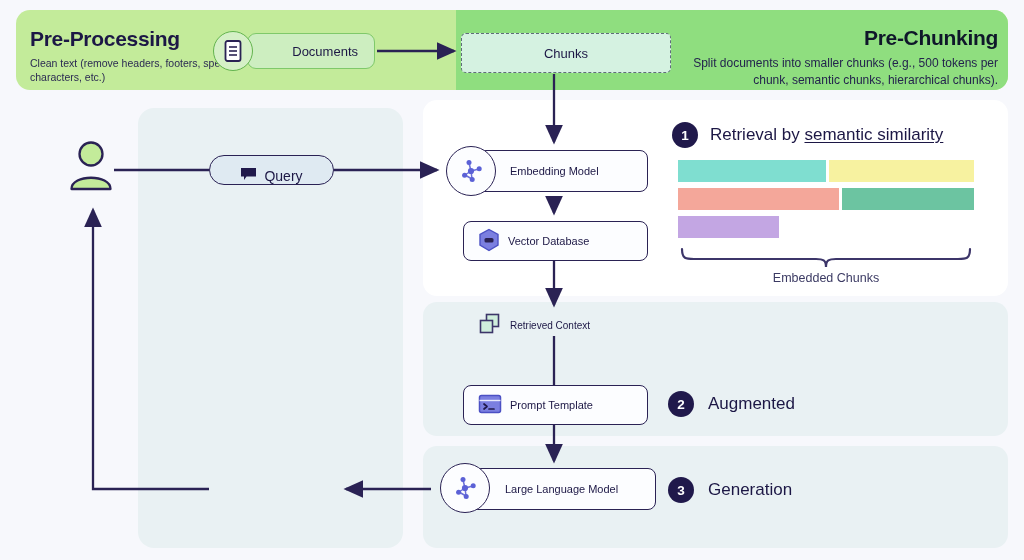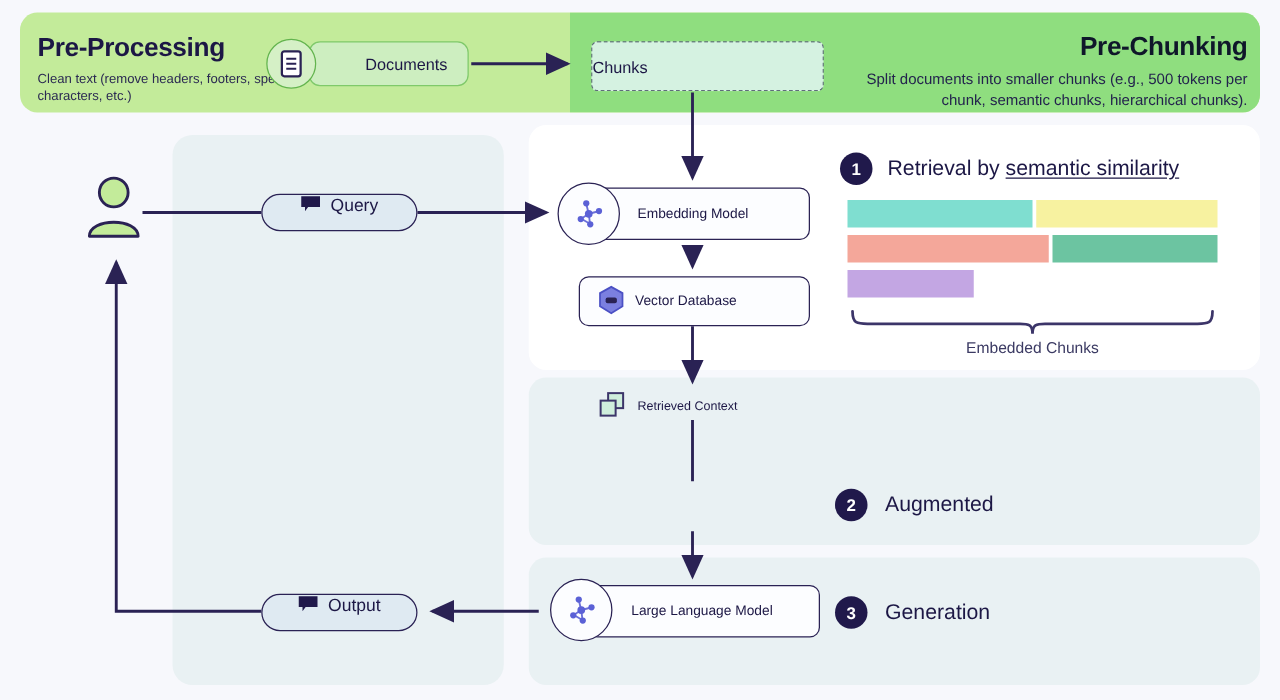--- a/index.html
+++ b/index.html
@@ -55,25 +55,25 @@
   }
   #documents-icon {
     left: 213px; top: 31px; width: 40px; height: 40px;
     background: #d5f0c6; border: 1.6px solid #63b44e;
     border-radius: 50%;
     display: flex; align-items: center; justify-content: center;
   }
 
   
   #chunks-box {
-    left: 461px; top: 33px; width: 186px; height: 40px;
+    left: 461px; top: 33px; width: 210px; height: 40px;
     background: #d5f2e1; border: 1.6px dashed #5f6c7a;
     border-radius: 5px;
-    display: flex; align-items: center; 
-    font-size: 13px; color: #1c1745; margin-left: 12px;
+    display: flex; align-items: center; justify-content: center;
+    font-size: 13px; color: #1c1745;
   }
 
   
   #left-panel {
     left: 138px; top: 108px; width: 265px; height: 440px;
     background: #e9f1f3; border-radius: 16px;
   }
 
   
   #panel-retrieval {
@@ -121,21 +121,21 @@
     display: flex; align-items: center; gap: 8px;
     font-size: 10px; color: #1c1745;
   }
 
   
   .io-pill {
     background: #dfeaf2;
     border: 1.8px solid #2a2254;
     border-radius: 999px;
     height: 30px; width: 125px;
-    display: flex; align-items: flex-start; justify-content: center;
+    display: flex; align-items: flex-end; justify-content: center;
     gap: 7px;
     font-size: 14px; color: #1c1745;
     z-index: 3;
   }
   #query-pill  { left: 209px; top: 155px; }
   #output-pill { left: 209px; top: 475px; }
 
   
   #avatar { left: 68px; top: 140px; width: 46px; height: 54px; }
 
@@ -244,28 +244,20 @@
 
   <div class="abs io-pill" id="query-pill">
     <span>
       <svg width="17" height="14" viewBox="0 0 17 14">
         <path d="M1,1 H16 V9.5 H6.5 L4,13 V9.5 H1 Z" fill="#20194b"></path>
       </svg>
     </span>
     <span>Query</span>
   </div>
 
-  <div class="abs io-pill" id="output-pill">
-    <span>
-      <svg width="17" height="14" viewBox="0 0 17 14">
-        <path d="M1,1 H16 V9.5 H6.5 L4,13 V9.5 H1 Z" fill="#20194b"></path>
-      </svg>
-    </span>
-    <span>Output</span>
-  </div>
 
   <div class="abs node-box" id="embedding-box">
     <span>Embedding Model</span>
   </div>
   <div class="abs circ-icon" id="embedding-circle">
     <svg width="30" height="30" viewBox="0 0 30 30">
       <g stroke="#6b70d8" stroke-width="1.5">
         <line x1="15" y1="15" x2="13" y2="7"></line>
         <line x1="15" y1="15" x2="23" y2="13"></line>
         <line x1="15" y1="15" x2="9" y2="19"></line>
@@ -295,20 +287,31 @@
   <div class="abs" id="retrieved-context">
     <span>
       <svg width="24" height="24" viewBox="0 0 24 24">
         <rect x="8.5" y="2.5" width="12" height="12" fill="#cfeedc" stroke="#3c3569" stroke-width="1.6"></rect>
         <rect x="2.5" y="8.5" width="12" height="12" fill="#cfeedc" stroke="#3c3569" stroke-width="1.6"></rect>
       </svg>
     </span>
     <span>Retrieved Context</span>
   </div>
 
+  <div class="abs node-box" id="prompt-box">
+    <span>
+      <svg width="24" height="20" viewBox="0 0 24 20">
+        <rect x="1.5" y="1.5" width="21" height="17" rx="2" fill="#7b7fe0" stroke="#4b50c4" stroke-width="1.5"></rect>
+        <line x1="1.5" y1="6.5" x2="22.5" y2="6.5" stroke="#e8e9fb" stroke-width="1.4"></line>
+        <path d="M6,10 L9,12.5 L6,15" fill="none" stroke="#20194b" stroke-width="1.7" stroke-linecap="round" stroke-linejoin="round"></path>
+        <line x1="11" y1="15" x2="16" y2="15" stroke="#20194b" stroke-width="1.7" stroke-linecap="round"></line>
+      </svg>
+    </span>
+    <span>Prompt Template</span>
+  </div>
 
   <div class="abs node-box" id="llm-box">
     <span>Large Language Model</span>
   </div>
   <div class="abs circ-icon" id="llm-circle">
     <svg width="30" height="30" viewBox="0 0 30 30">
       <g stroke="#6b70d8" stroke-width="1.5">
         <line x1="15" y1="15" x2="13" y2="7"></line>
         <line x1="15" y1="15" x2="23" y2="13"></line>
         <line x1="15" y1="15" x2="9" y2="19"></line>

